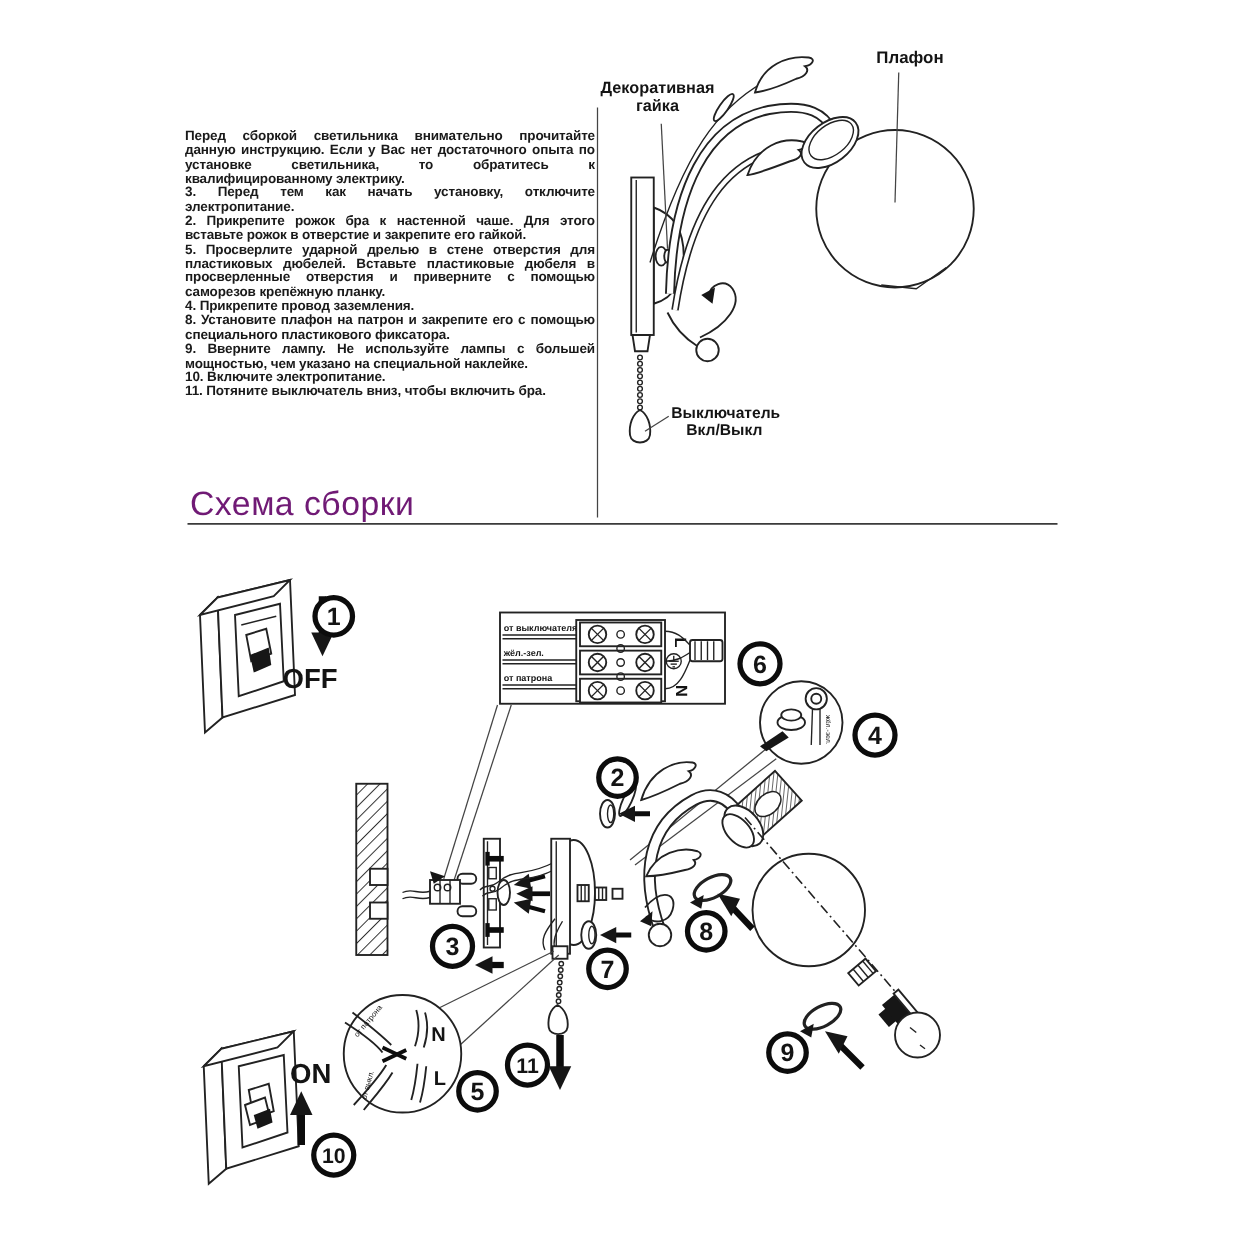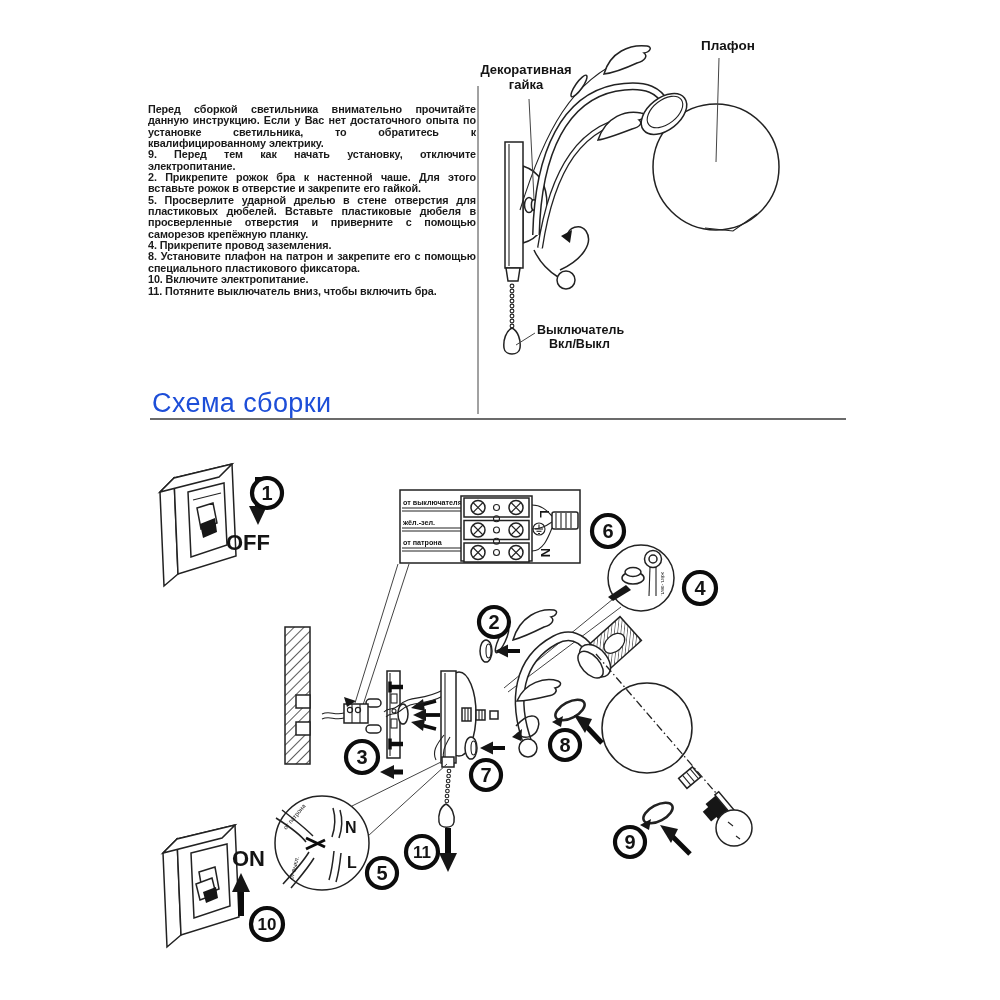--- a/index.html
+++ b/index.html
@@ -3,44 +3,45 @@
 <meta charset="utf-8">
 <style>
   html,body{margin:0;padding:0;background:#e9e9e9;}
   .page{position:relative;width:1000px;height:1000px;background:#ffffff;
         font-family:"Liberation Sans",sans-serif;color:#151515;overflow:hidden;}
   .instructions{position:absolute;left:148px;top:84px;width:328px;
         font-size:10.8px;line-height:11.35px;font-weight:600;text-align:justify;
         letter-spacing:-0.1px;color:#1a1a1a;margin-top:20px;}
   .instructions p{margin:0;}
   .sec-title{position:absolute;left:152px;top:388px;font-size:27px;font-weight:400;
-        letter-spacing:0.4px;color:#1d4ed8;}
+        letter-spacing:0.4px;color:#701a75;}
   svg{position:absolute;left:0;top:0;}
   svg text{font-family:"Liberation Sans",sans-serif;fill:#141414;}
   .s{stroke:#222;fill:none;stroke-width:1.5;}
   .s1{stroke:#222;fill:none;stroke-width:1.1;}
   .sw{stroke:#222;fill:#fff;stroke-width:1.5;}
   .bk{fill:#161616;stroke:none;}
   .thin{stroke:#444;fill:none;stroke-width:1;}
   .badge-c{fill:#fff;stroke:#0c0c0c;stroke-width:4.2;}
   .badge-t{font-weight:700;text-anchor:middle;}
   .lbl{font-weight:600;}
 </style>
 </head>
 <body>
 
 <div class="page">
 
   <div class="instructions">
     <p>Перед сборкой светильника внимательно прочитайте данную инструкцию. Если у Вас нет достаточного опыта по установке светильника, то обратитесь к квалифицированному электрику.</p>
-    <p>9. Перед тем как начать установку, отключите электропитание.</p>
+    <p>3. Перед тем как начать установку, отключите электропитание.</p>
     <p>2. Прикрепите рожок бра к настенной чаше. Для этого вставьте рожок в отверстие и закрепите его гайкой.</p>
     <p>5. Просверлите ударной дрелью в стене отверстия для пластиковых дюбелей. Вставьте пластиковые дюбеля в просверленные отверстия и приверните с помощью саморезов крепёжную планку.</p>
     <p>4. Прикрепите провод заземления.</p>
     <p>8. Установите плафон на патрон и закрепите его с помощью специального пластикового фиксатора.</p>
+    <p>9. Вверните лампу. Не используйте лампы с большей мощностью, чем указано на специальной наклейке.</p>
     <p>10. Включите электропитание.</p>
     <p>11. Потяните выключатель вниз, чтобы включить бра.</p>
   </div>
 
   <div class="sec-title">Схема сборки</div>
 
   <svg width="1000" height="1000" viewBox="0 0 1000 1000">
     <defs>
       <pattern id="hatch" patternUnits="userSpaceOnUse" width="7" height="7" patternTransform="rotate(45)">
         <line x1="0" y1="0" x2="0" y2="7" stroke="#333" stroke-width="1.6"></line>

